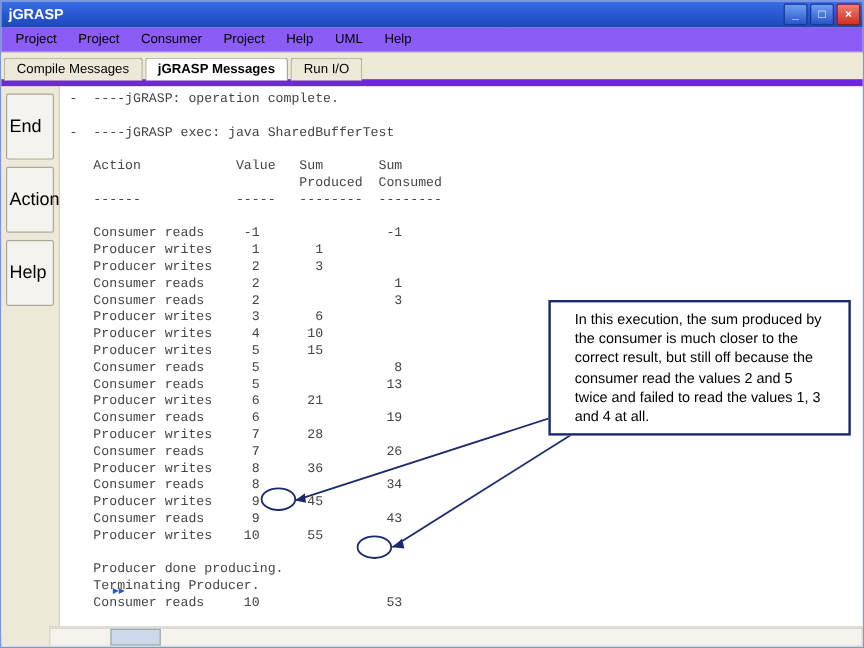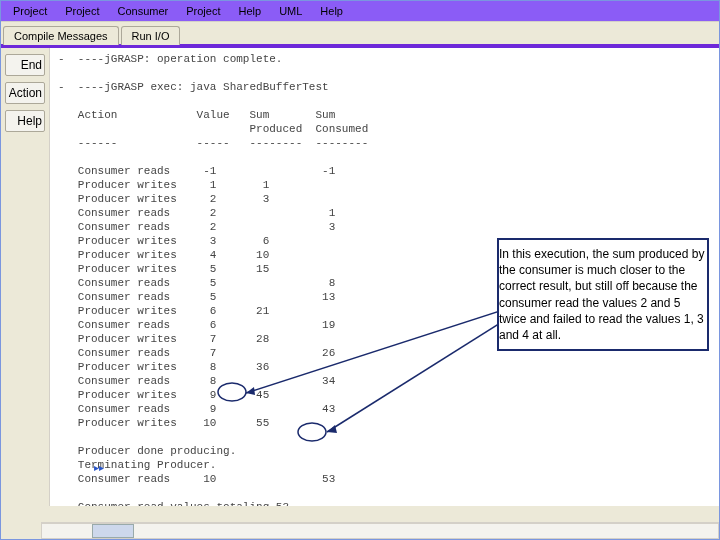--- a/index.html
+++ b/index.html
@@ -3,53 +3,62 @@
 <meta charset="utf-8">
 <style>
   html,body{margin:0;padding:0;font-family:Tahoma,Arial,sans-serif;font-size:11px;background:#ece9d8;}
   .window{width:720px;height:540px;position:relative;overflow:hidden;background:#ece9d8;border:1px solid #7a96df;box-sizing:border-box;}
   .titlebar{height:22px;background:linear-gradient(to bottom,#3a6ee8 0%,#2858d0 50%,#1f47b8 100%);color:#fff;display:flex;align-items:center;justify-content:space-between;padding:0 2px 0 6px;font-weight:bold;font-size:12px;}
   .winbtns{display:flex;gap:2px;}
   .winbtn{width:18px;height:16px;background:linear-gradient(to bottom,#6fa0f0,#2a56c8);border:1px solid #1a3a90;border-radius:2px;display:flex;align-items:center;justify-content:center;color:#fff;font-size:10px;font-weight:bold;}
   .winbtn.close{background:linear-gradient(to bottom,#f08070,#d03020);border-color:#901a1a;}
   .menubar{height:20px;background:#8b5cf6;border-bottom:1px solid #d4d0c8;display:flex;align-items:center;padding-left:4px;gap:2px;}
   .menuitem{padding:2px 8px;cursor:default;}
-  .tabstrip{height:22px;background:#ece9d8;display:flex;align-items:flex-end;border-bottom:4px solid #6d28d9;padding-left:2px;gap:0;}
+  .tabstrip{height:22px;background:#ece9d8;display:flex;align-items:flex-end;border-bottom:6px solid #6d28d9;padding-left:2px;gap:0;}
   .tab{padding:3px 10px;border:1px solid #aca899;border-bottom:none;background:#ece9d8;border-radius:3px 3px 0 0;margin-right:2px;position:relative;top:1px;}
   .tab.active{background:#fff;font-weight:bold;}
   .body{display:flex;height:calc(100% - 22px - 20px - 22px - 16px);}
   .leftbar{width:40px;background:#ece9d8;padding:6px 4px;display:flex;flex-direction:column;gap:6px;border-right:1px solid #d4d0c8;}
-  .lbbtn{border:1px solid #aca899;background:#f4f3ee;padding:3px 2px;text-align:right;border-radius:2px;font-size:12px;}
+  .lbbtn{border:1px solid #aca899;background:#f4f3ee;padding:18px 2px;text-align:left;border-radius:2px;font-size:15px;}
   .output{flex:1;background:#fff;position:relative;overflow:hidden;}
   .console{position:absolute;left:8px;top:4px;right:4px;bottom:0;font-family:"Courier New",monospace;font-size:11px;color:#444;white-space:pre;line-height:14px;filter:blur(0.3px);}
   .svg-overlay{position:absolute;left:0;top:0;pointer-events:none;}
-  .calloutbox{position:absolute;right:10px;top:190px;width:208px;background:#fff;border:2px solid #1a2a6c;padding:6px 0;font-size:12px;line-height:1.35;color:#000;}
+  .calloutbox{position:absolute;right:10px;top:178px;width:208px;background:#fff;border:2px solid #1a2a6c;padding:6px 20px;font-size:12px;line-height:1.35;color:#000;}
   .hscroll{position:absolute;bottom:0;left:40px;right:0;height:16px;background:#ece9d8;border-top:1px solid #d4d0c8;display:flex;align-items:center;}
   .hscroll .track{flex:1;height:14px;background:#f4f3ee;border:1px solid #d4d0c8;position:relative;}
   .hscroll .thumb{position:absolute;left:50px;top:0;width:40px;height:12px;background:#cdd8ec;border:1px solid #9aa;}
   .collapse{position:absolute;left:44px;bottom:30px;width:14px;height:14px;color:#2a56c8;font-size:10px;}
 </style>
 </head>
 <body>
 
 <div class="window">
 
+  <div class="titlebar">
+    <span>jGRASP</span>
+    <div class="winbtns">
+      <div class="winbtn">_</div>
+      <div class="winbtn">□</div>
+      <div class="winbtn close">×</div>
+    </div>
+  </div>
 
   <div class="menubar">
     <span class="menuitem">Project</span>
     <span class="menuitem">Project</span>
     <span class="menuitem">Consumer</span>
     <span class="menuitem">Project</span>
     <span class="menuitem">Help</span>
     <span class="menuitem">UML</span>
     <span class="menuitem">Help</span>
   </div>
 
   <div class="tabstrip">
     <div class="tab">Compile Messages</div>
+    <div class="tab active">jGRASP Messages</div>
     <div class="tab">Run I/O</div>
   </div>
 
   <div class="body">
     <div class="leftbar">
       <div class="lbbtn">End</div>
       <div class="lbbtn">Action</div>
       <div class="lbbtn">Help</div>
     </div>
 

